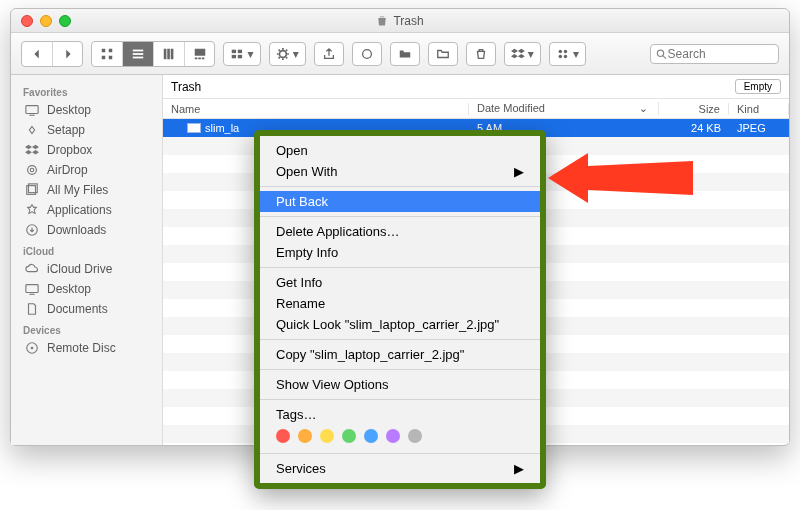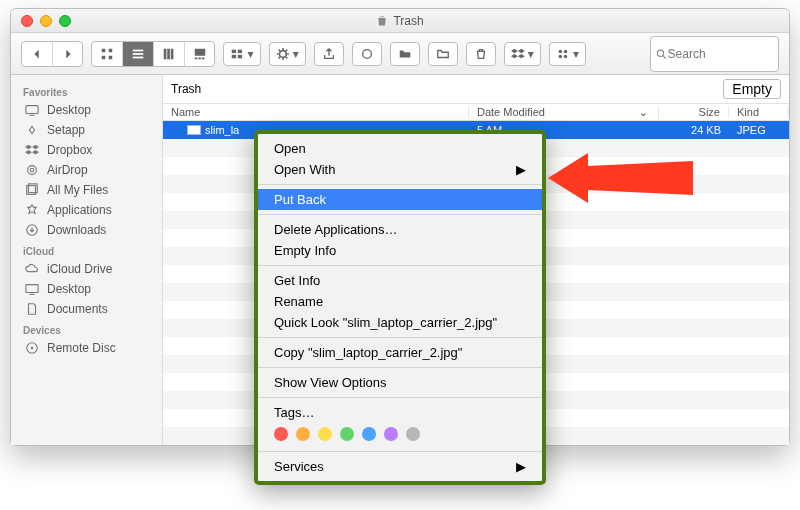--- a/index.html
+++ b/index.html
@@ -16,46 +16,46 @@
 .title-center { position: absolute; left: 0; right: 0; text-align: center; font-size: 12px; color: #555; pointer-events: none; display:flex; justify-content:center; align-items:center; gap:5px;}
 .title-center .tico { width:12px;height:12px; display:inline-block;}
 
 .toolbar { display: flex; align-items: center; height: 42px; padding: 0 10px; gap: 8px; border-bottom: 1px solid #c9c9c9; background: linear-gradient(#fbfbfb,#eeeeee); }
 .seg { display: inline-flex; border: 1px solid #bcbcbc; border-radius: 4px; overflow: hidden; background:#fff; }
 .seg button { border: none; background: transparent; padding: 4px 8px; font-size: 12px; color: #666; border-right: 1px solid #d5d5d5; height:24px; display:flex; align-items:center; justify-content:center;}
 .seg button:last-child { border-right: none; }
 .seg button.active { background: #707070; color: #fff; }
 .tbtn { border: 1px solid #bcbcbc; border-radius: 4px; background: #fff; height:24px; min-width:30px; font-size:12px; color:#666; display:inline-flex; align-items:center; justify-content:center; padding:0 6px;}
 .flex { flex: 1; }
-.search { display:flex; align-items:center; border:1px solid #bcbcbc; border-radius:4px; background:#fff; padding:2px 4px; height:36px; width:130px;margin-left:48px;}
+.search { display:flex; align-items:center; border:1px solid #bcbcbc; border-radius:4px; background:#fff; padding:2px 4px; height:20px; width:130px;margin-left:48px;}
 .search input { border:none; outline:none; width:100%; font-size:12px; color:#666; background:transparent;}
 .ico { width:14px; height:14px; display:inline-block; }
 
 .body { display: flex; height: 370px; }
 .sidebar { width: 152px; border-right: 1px solid #dcdcdc; background: #f4f4f4; padding: 6px 0; font-size: 12px; color:#555;}
 .side-head { font-size: 10px; color: #8a8a8a; padding: 6px 12px 2px; text-transform: none; font-weight:600;}
 .side-item { display:flex; align-items:center; gap:8px; padding:3px 14px; cursor:default;}
 .side-item .sico { width:14px; height:14px; }
 
 .content { flex:1; position:relative; display:flex; flex-direction:column; }
 .pathbar { display:flex; align-items:center; justify-content:space-between; padding:4px 8px; border-bottom:1px solid #e2e2e2; font-size:12px;}
-.pathbar .empty-btn { border:1px solid #bcbcbc; border-radius:3px; background:#fff; padding:1px 8px; font-size:14px;}
+.pathbar .empty-btn { border:1px solid #bcbcbc; border-radius:3px; background:#fff; padding:1px 8px; font-size:10px;}
 .cols { display:flex; align-items:center; border-bottom:1px solid #e2e2e2; font-size:11px; color:#555; height:20px;}
 .cols .col { padding:0 8px; border-right:1px solid #e6e6e6; }
 .cols .name { width:306px;} .cols .date{ flex:1; display:flex; justify-content:space-between; padding-right:10px;} .cols .size{width:70px; text-align:right;} .cols .kind{width:60px;}
 
 .rows { flex:1; font-size:11px; color:#333; position:relative; }
 .row { display:flex; align-items:center; height:18px; }
 .row.alt { background:#f5f5f5; }
 .row.sel { background:#1a6fe8; color:#fff; }
 .row .c-name { width:306px; padding-left:24px; display:flex; align-items:center; gap:4px;}
 .row .c-date { flex:1; padding:0 8px;} .row .c-size{width:70px; text-align:right; padding-right:8px;} .row .c-kind{width:60px; padding:0 8px;}
 .thumb { width:14px; height:10px; background:#fff; border:1px solid #99b8e8; display:inline-block;}
 
-.ctxmenu { position:absolute; left:254px; top:130px; width:292px; background:#f2f2f2; border:4px solid #4d7c0f; border-radius:5px; box-shadow:0 8px 26px rgba(0,0,0,.35); padding:4px 0; font-size:13px;}
+.ctxmenu { position:absolute; left:254px; top:130px; width:292px; background:#f2f2f2; border:6px solid #4d7c0f; border-radius:5px; box-shadow:0 8px 26px rgba(0,0,0,.35); padding:4px 0; font-size:13px;}
 .ctxmenu .mi { padding:3px 16px; display:flex; justify-content:space-between; align-items:center; cursor:default;}
 .ctxmenu .mi.hl { background:#3a82f7; color:#fff; }
 .ctxmenu hr { border:none; border-top:1px solid #d4d4d4; margin:4px 0;}
 .tagdots { display:flex; gap:8px; padding:4px 16px 6px;}
 .tagdots span{ width:14px;height:14px;border-radius:50%;}
 
 .arrow { position:absolute; left:548px; top:148px; pointer-events:none;}
 .arrow svg{display:block;}
 </style>
 </head>

